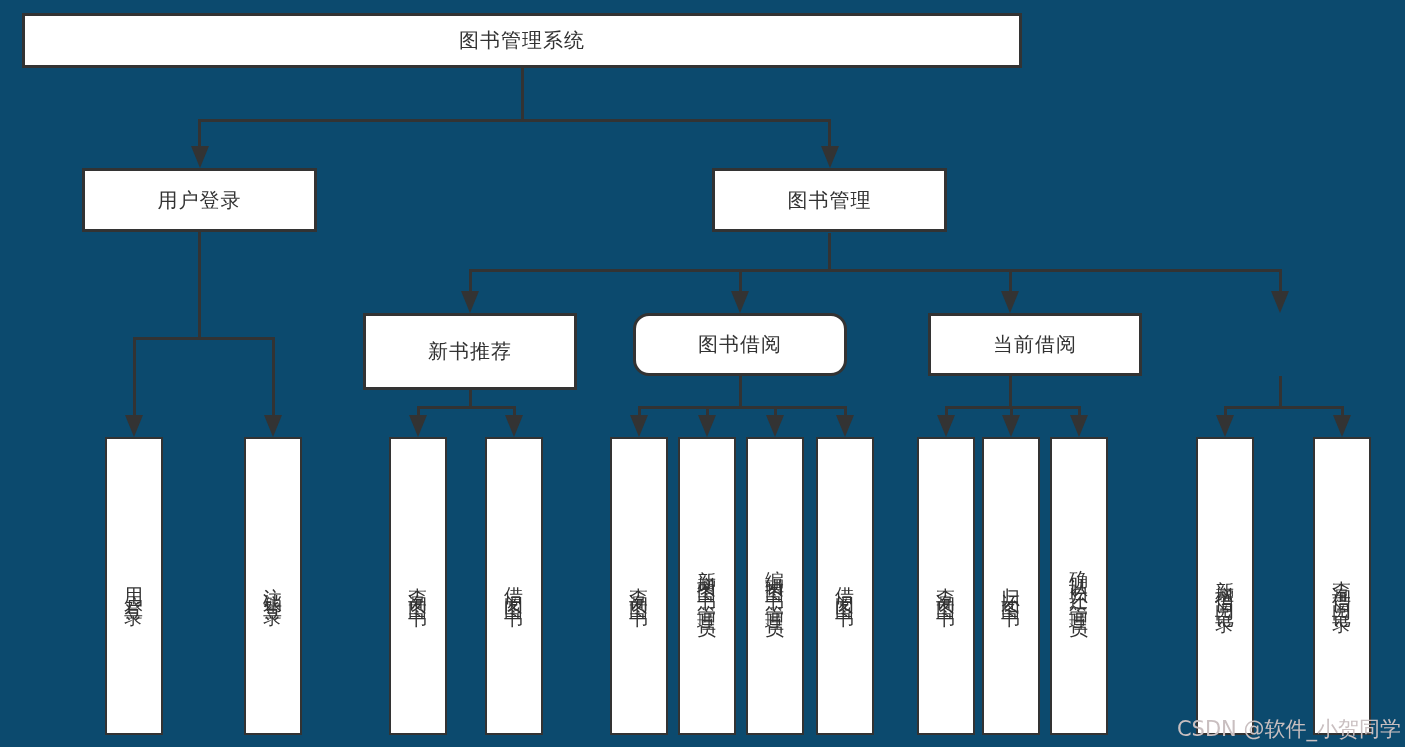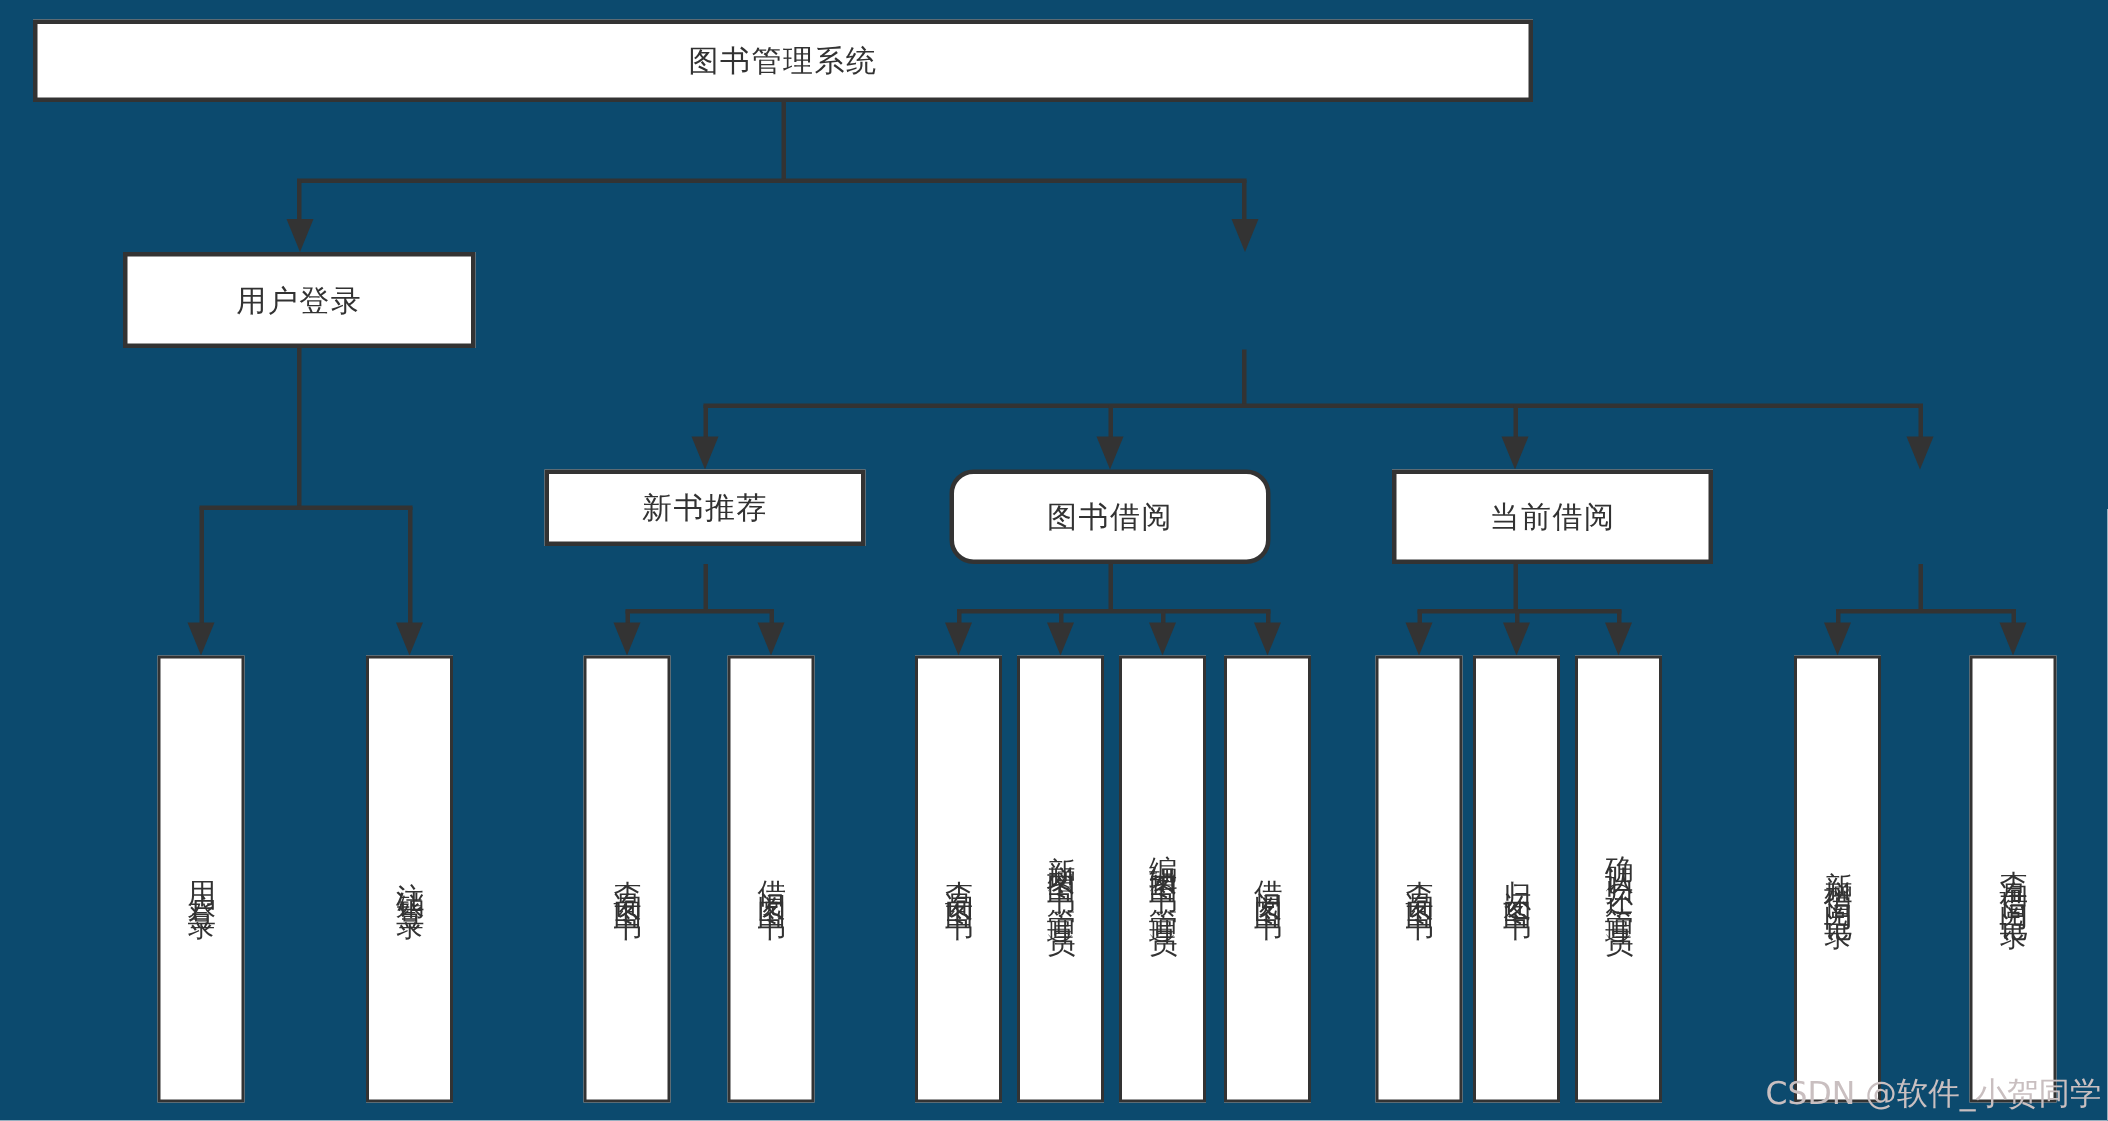--- a/index.html
+++ b/index.html
@@ -119,22 +119,25 @@
   <div class="arrow" style="left:1216px; top:415px;"></div>
   <div class="arrow" style="left:1333px; top:415px;"></div>
 
   <div class="box" style="left:22px; top:13px; width:1000px; height:55px;">
     <span class="hlabel">图书管理系统</span>
   </div>
 
   <div class="box" style="left:82px; top:168px; width:235px; height:64px;">
     <span class="hlabel">用户登录</span>
   </div>
+  <div class="box" style="left:712px; top:168px; width:235px; height:64px;">
+    <span class="hlabel">图书管理</span>
+  </div>
 
-  <div class="box" style="left:363px; top:313px; width:214px; height:51px;font-family:Liberation Mono, monospace;">
+  <div class="box" style="left:363px; top:313px; width:214px; height:77px;font-family:Liberation Mono, monospace;">
     <span class="hlabel">新书推荐</span>
   </div>
   <div class="box" style="left:633px; top:313px; width:214px; height:63px;border-radius:16px;">
     <span class="hlabel">图书借阅</span>
   </div>
   <div class="box" style="left:928px; top:313px; width:214px; height:63px;">
     <span class="hlabel">当前借阅</span>
   </div>
 
   <div class="box vbox" style="left:105px; top:437px; width:58px; height:298px;">

